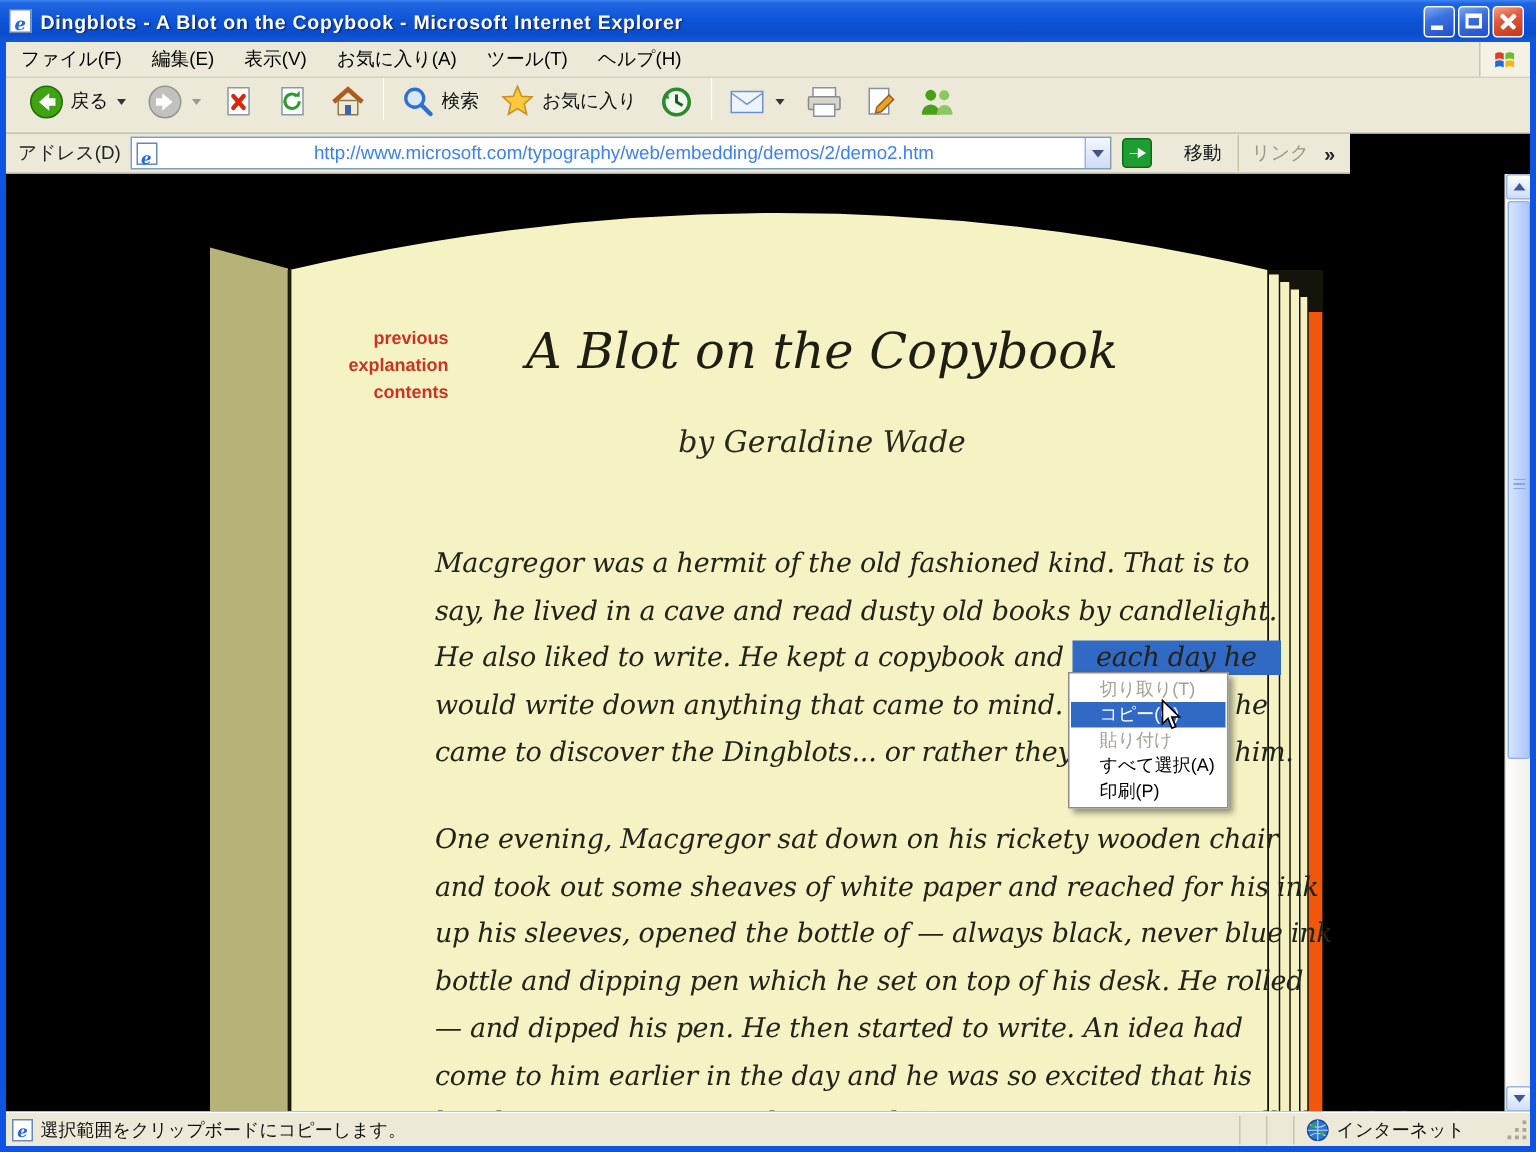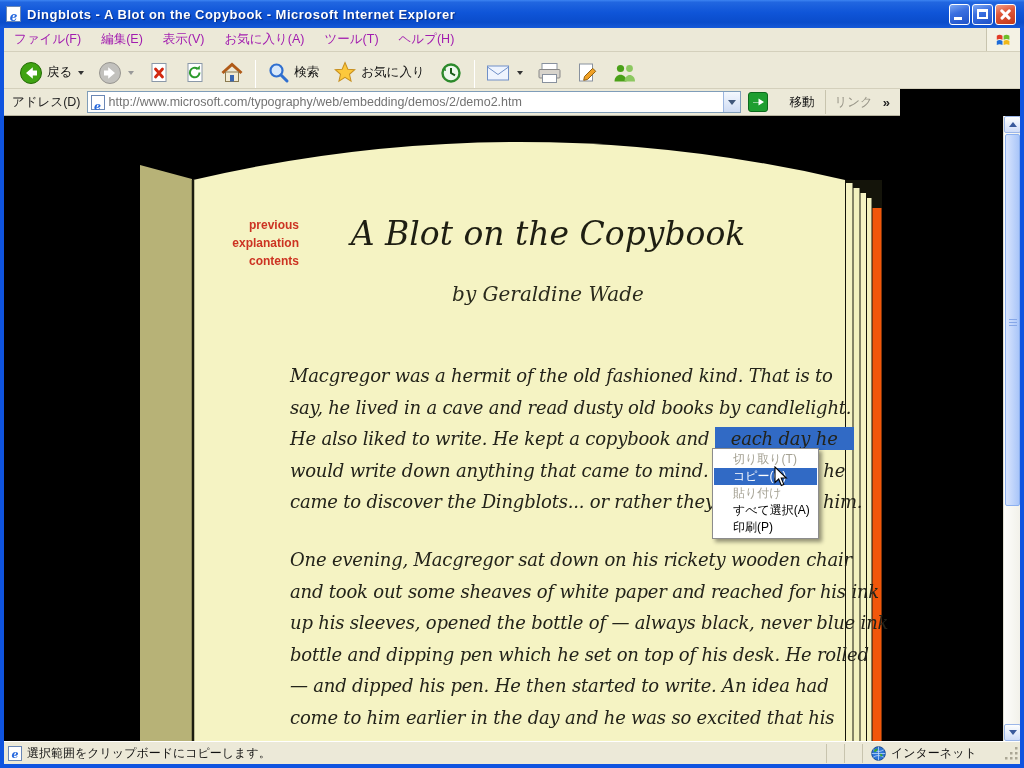--- a/index.html
+++ b/index.html
@@ -24,42 +24,42 @@
     background:linear-gradient(160deg,#7da8f2 0%,#3a6fe0 40%,#1f52c8 100%); cursor:pointer; }
   .wbtn.close { background:linear-gradient(160deg,#f2a088 0%,#e0583a 40%,#c23818 100%); }
   .wbtn.min i { position:absolute; left:4px; bottom:4px; width:8px; height:3px; background:#fff; }
   .wbtn.max i { position:absolute; left:4px; top:4px; width:11px; height:10px; border:2px solid #fff; border-top-width:3px; }
   .wbtn.close i { position:absolute; left:3px; top:8px; width:13px; height:2.6px; background:#fff; border-radius:1px; }
   .wbtn.close i.x1 { transform:rotate(45deg); } .wbtn.close i.x2 { transform:rotate(-45deg); }
 
   
   .menubar { position:absolute; left:4px; top:28px; width:1016px; height:24px; background:#ece9d8;
     display:flex; align-items:center; border-bottom:1px solid #d4d0bc; }
-  .menu-item { font:12.5px "Liberation Sans",sans-serif; color:#a21caf; padding:4px 10px; cursor:default; }
+  .menu-item { font:12.5px "Liberation Sans",sans-serif; color:#000000; padding:4px 10px; cursor:default; }
   .menubar .spacer { flex:1; }
   .flagbox { width:34px; height:23px; border-left:1px solid #c8c4ae; display:flex; align-items:center; justify-content:center; background:#f4f2e4; }
 
   
   .toolbar { position:absolute; left:4px; top:52px; width:1016px; height:37px; background:#ece9d8;
-    display:flex; align-items:flex-end; border-bottom:1px solid #d4d0bc; padding-left:8px; }
+    display:flex; align-items:flex-start; border-bottom:1px solid #d4d0bc; padding-left:8px; }
   .tb-btn { display:flex; align-items:center; gap:4px; padding:3px 6px; border:1px solid transparent;
     border-radius:3px; cursor:pointer; height:31px; }
   .tb-label { font:12.5px "Liberation Sans",sans-serif; color:#111; white-space:nowrap; }
   .tb-caret { width:0; height:0; border-left:3.5px solid transparent; border-right:3.5px solid transparent;
     border-top:4px solid #333; margin-left:2px; }
   .tb-sep { width:1px; height:28px; background:#c8c4ae; border-right:1px solid #fff; margin:0 4px; }
   .dis .tb-caret { border-top-color:#999; }
 
   
   .addressbar { position:absolute; left:4px; top:89px; width:896px; height:27px; background:#ece9d8;
     display:flex; align-items:center; border-bottom:1px solid #b8b4a0; padding:0 4px 0 8px; }
   .addr-label { font:12.5px "Liberation Sans",sans-serif; color:#222; margin-right:6px; white-space:nowrap; }
   .addr-input { flex:1; height:22px; background:#fff; border:1px solid #7f9db9; display:flex; align-items:center;
     padding-left:3px; position:relative; }
-  .addr-url { font:12.5px "Liberation Sans",sans-serif; color:#737373; margin-left:4px; white-space:nowrap; overflow:hidden; flex:1; }
+  .addr-url { font:12.5px "Liberation Sans",sans-serif; color:#3b82f6; margin-left:4px; white-space:nowrap; overflow:hidden; flex:1;text-align:center; }
   .addr-drop { width:17px; height:20px; background:linear-gradient(180deg,#f4f8fe,#cfdcf4); border-left:1px solid #9cb6e0;
     display:flex; align-items:center; justify-content:center; cursor:pointer; }
   .addr-drop i { width:0; height:0; border-left:4px solid transparent; border-right:4px solid transparent; border-top:5px solid #40577a; }
   .go-btn { display:flex; align-items:center; gap:21px; padding:2px 6px; cursor:pointer; border:1px solid transparent; border-radius:3px; }
   .go-label { font:12.5px "Liberation Sans",sans-serif; color:#111; }
   .links-area { display:flex; align-items:center; border-left:1px solid #c8c4ae; margin-left:4px; padding-left:8px; height:24px; }
   .links-label { font:12.5px "Liberation Sans",sans-serif; color:#9a978a; }
   .links-chev { font:bold 13px "Liberation Sans",sans-serif; color:#222; margin:0 6px 0 10px; }
 
   

